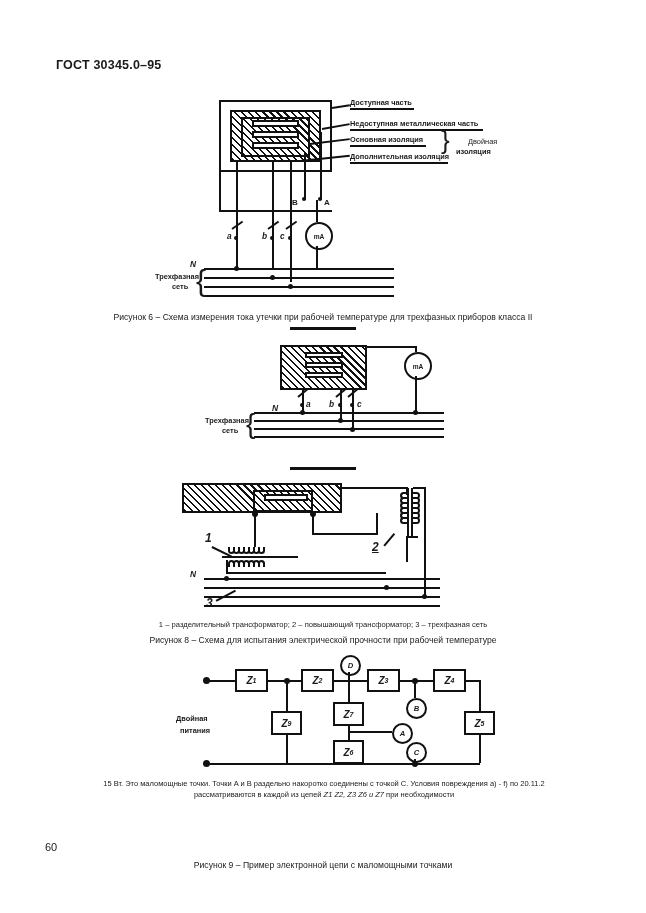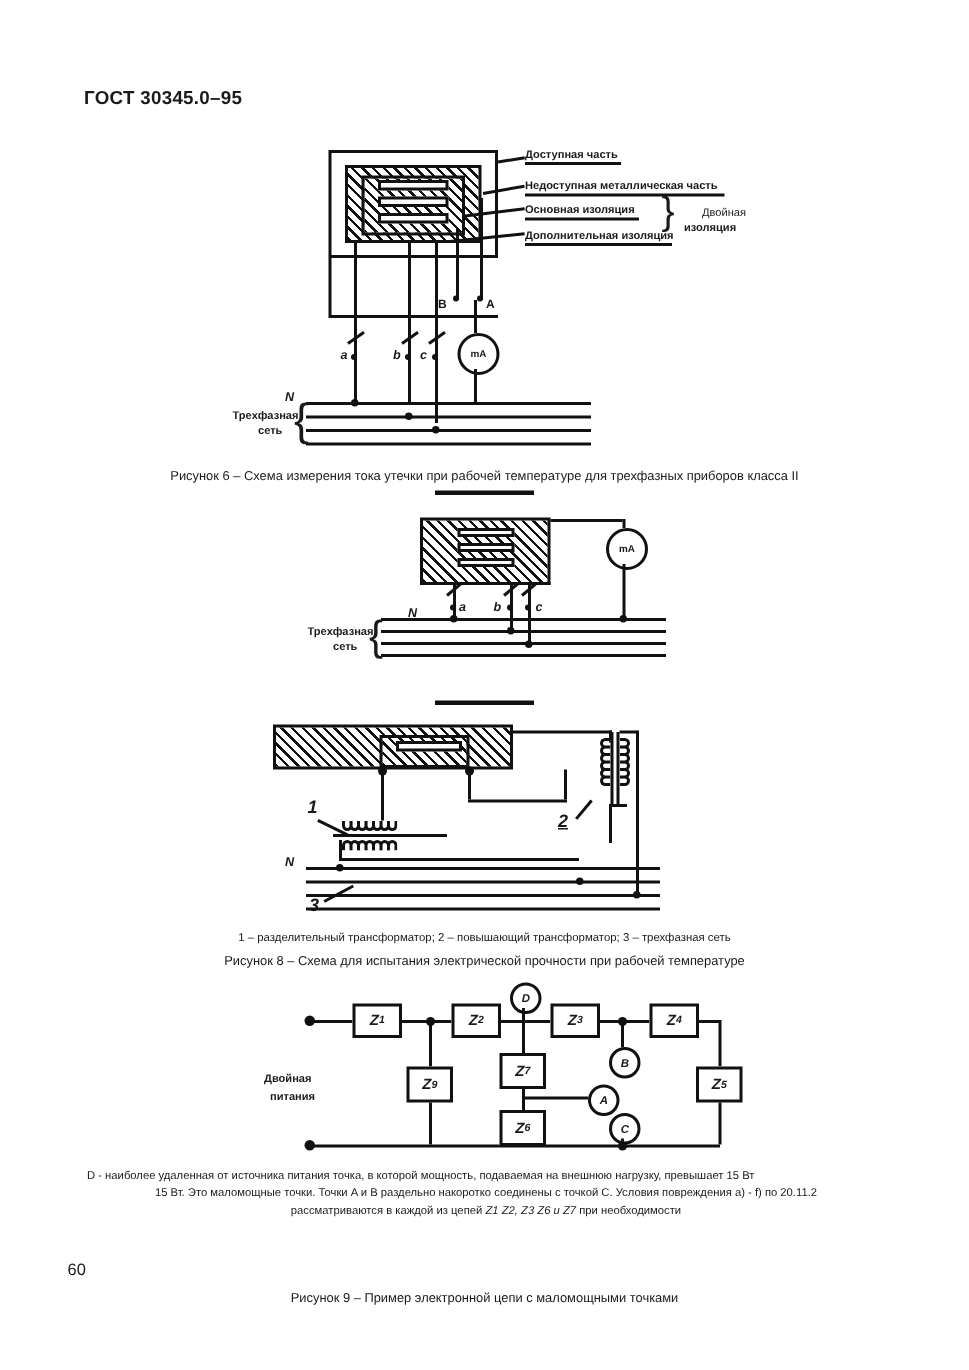--- a/index.html
+++ b/index.html
@@ -396,20 +396,19 @@
       <span>Z</span>
         <sub>5</sub>
     </div>
     <div class="ln-v" style="left:479px;top:735px;height:28px;"></div>
 
     <div class="lbl" style="left:176px;top:714px;font-weight:bold;">Двойная</div>
     <div class="lbl" style="left:180px;top:726px;font-weight:bold;">питания</div>
   </div>
 
   <div class="footnote">
-    <span class="ln l1">D - наиболее удаленная от источника питания точка, в которой мощность, подаваемая на внешнюю нагрузку, превышает 15 Вт</span>
     <span class="ln">15 Вт. Это маломощные точки. Точки A и B раздельно накоротко соединены с точкой C. Условия повреждения а) - f) по 20.11.2</span>
     <span class="ln"><span>рассматриваются в каждой из цепей </span><i>Z1 Z2, Z3 Z6 и Z7</i><span> при необходимости</span></span>
   </div>
 
   <div class="caption" style="top:860px;">Рисунок 9 – Пример электронной цепи с маломощными точками</div>
 
 </div>
 
 </body></html>

